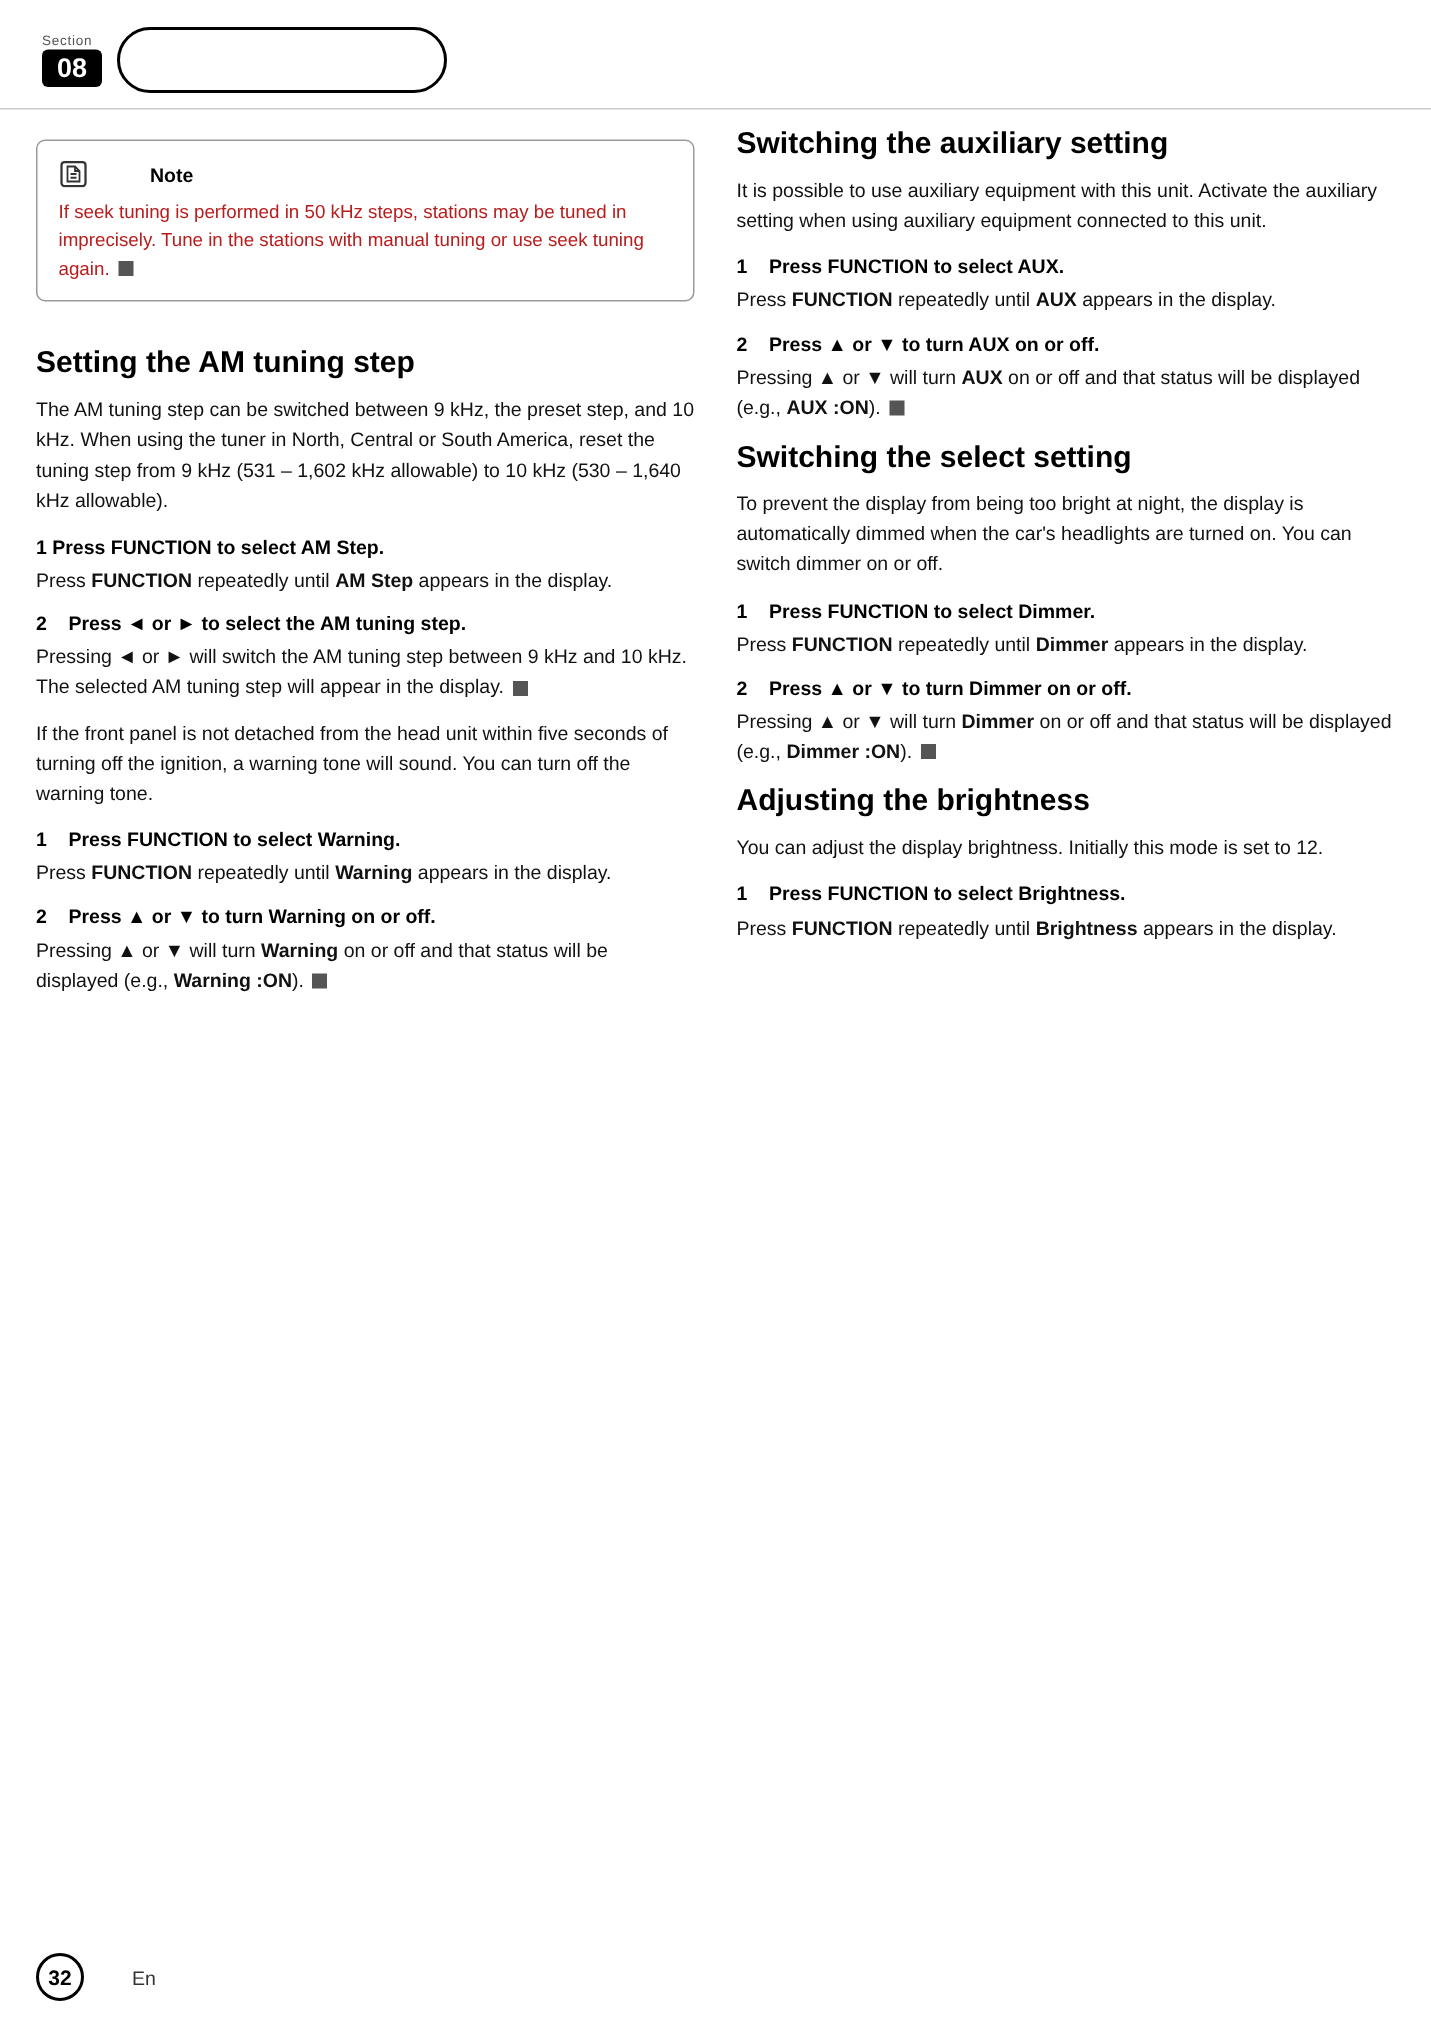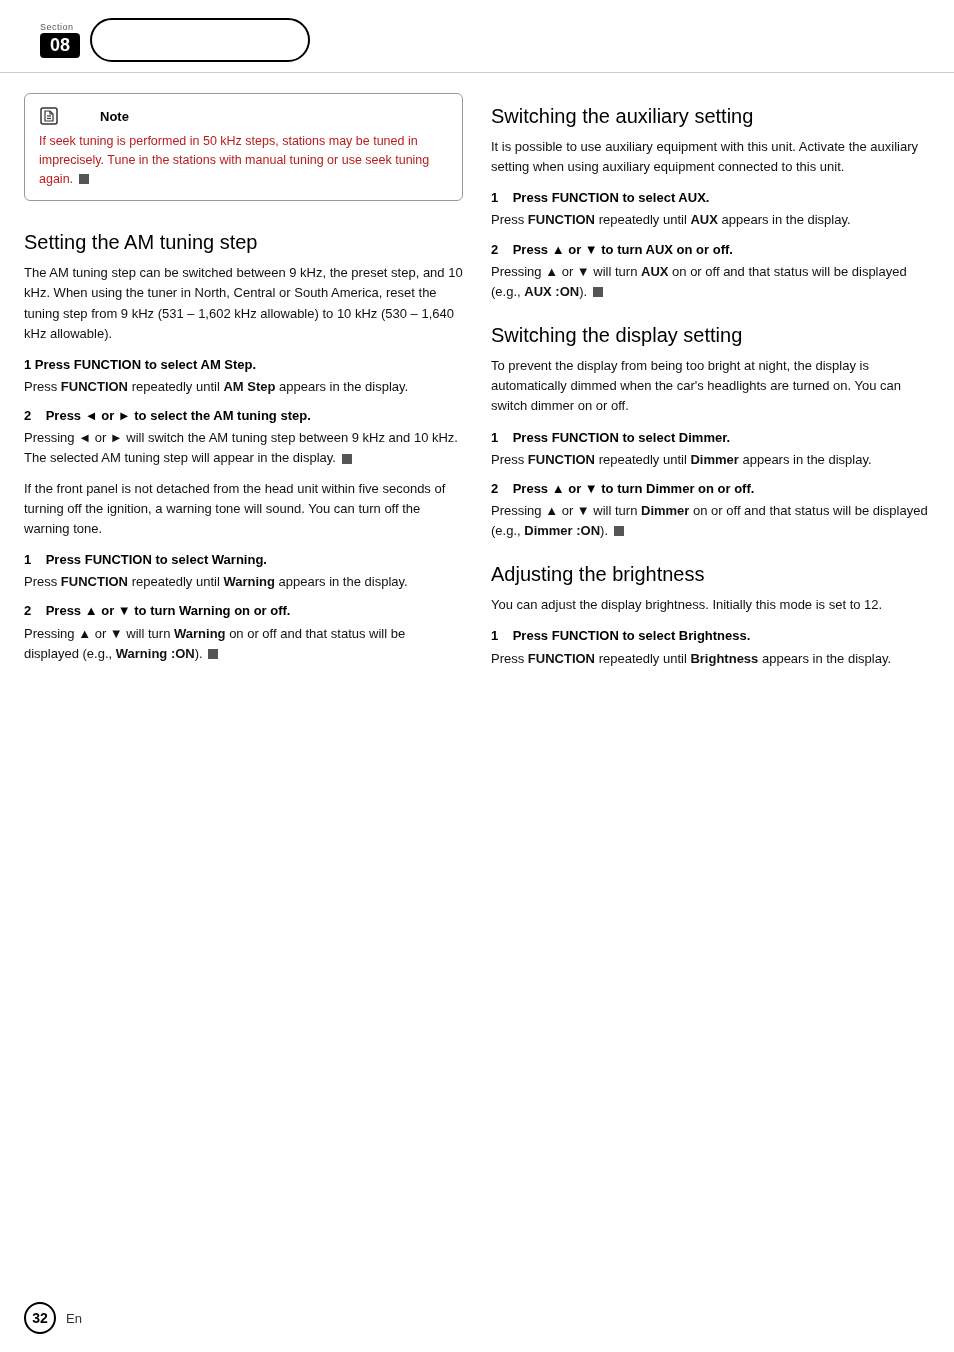--- a/index.html
+++ b/index.html
@@ -18,21 +18,21 @@
       min-height: 1352px;
       background: #fff;
       padding: 0;
       position: relative;
     }
 
     
     .header {
       display: flex;
       align-items: center;
-      padding: 18px 24px 10px 40px;
+      padding: 18px 24px 10px 28px;
       border-bottom: 1px solid #ccc;
       margin-bottom: 0;
     }
 
     .section-badge {
       display: flex;
       flex-direction: column;
       align-items: flex-start;
       margin-right: 10px;
     }
@@ -125,23 +125,22 @@
 
     .note-text {
       font-size: 12.5px;
       line-height: 1.5;
       color: #b91c1c;
     }
 
     
     .section-title {
       font-size: 20px;
-      font-weight: normal;
+      font-weight: bold;
       margin-bottom: 8px;
-      margin-top: 20px;
       line-height: 1.3;
     }
 
     .section-intro {
       font-size: 13px;
       line-height: 1.55;
       margin-bottom: 12px;
       color: #111;
     }
 
@@ -178,21 +177,21 @@
       margin-bottom: 1px;
     }
 
     
     .footer {
       position: absolute;
       bottom: 18px;
       left: 24px;
       display: flex;
       align-items: center;
-      gap: 0;
+      gap: 22px;
     }
 
     .page-num-circle {
       border: 2px solid #000;
       border-radius: 50%;
       width: 32px;
       height: 32px;
       display: flex;
       align-items: center;
       justify-content: center;
@@ -308,21 +307,21 @@
           <div class="step-heading">
             <b>2&nbsp;&nbsp;&nbsp;&nbsp;Press ▲ or ▼ to turn AUX on or off.</b>
           </div>
           <div class="step-body">
             Pressing ▲ or ▼ will turn <b>AUX</b> on or off and that status will be displayed (e.g., <b>AUX :ON</b>). <span class="sq-icon"></span>
           </div>
         </div>
       </div>
 
       <div>
-        <div class="section-title">Switching the display setting</div>
+        <div class="section-title">Switching the select setting</div>
         <div class="section-intro">To prevent the display from being too bright at night, the display is automatically dimmed when the car's headlights are turned on. You can switch dimmer on or off.</div>
 
         <div class="step">
           <div class="step-heading">
             <b>1&nbsp;&nbsp;&nbsp;&nbsp;Press FUNCTION to select Dimmer.</b>
           </div>
           <div class="step-body">
             Press <b>FUNCTION</b> repeatedly until <b>Dimmer</b> appears in the display.
           </div>
         </div>

